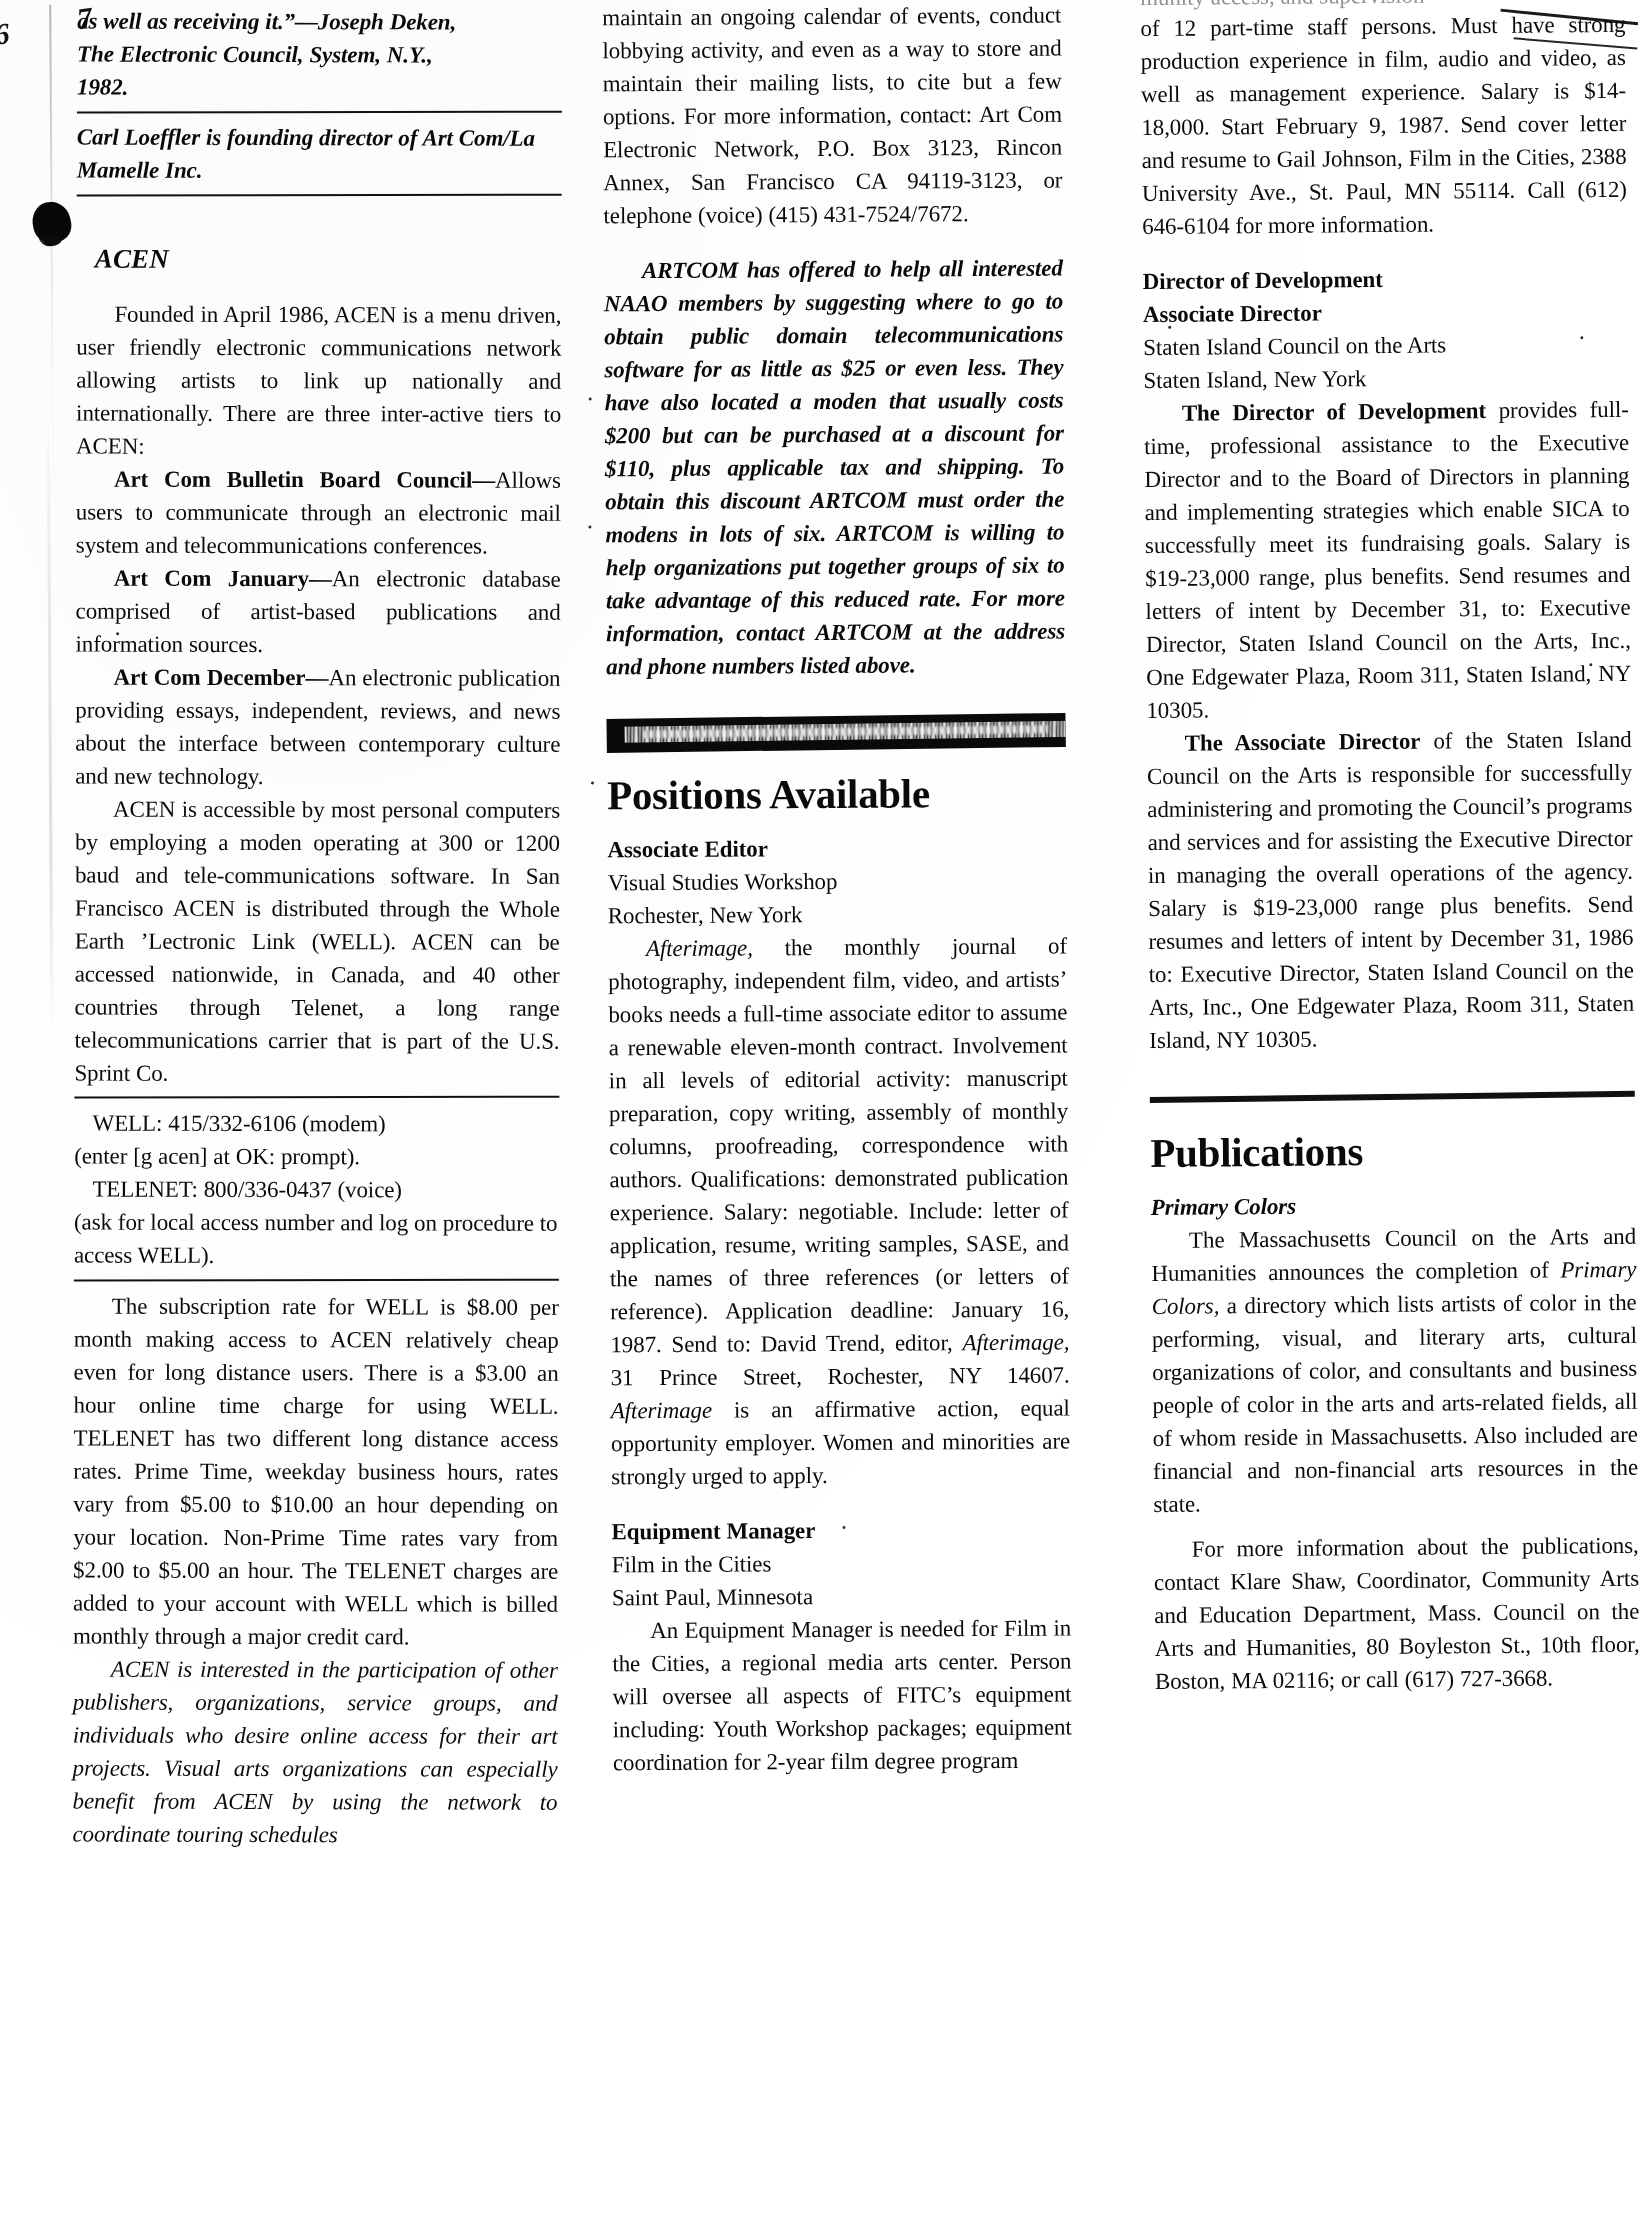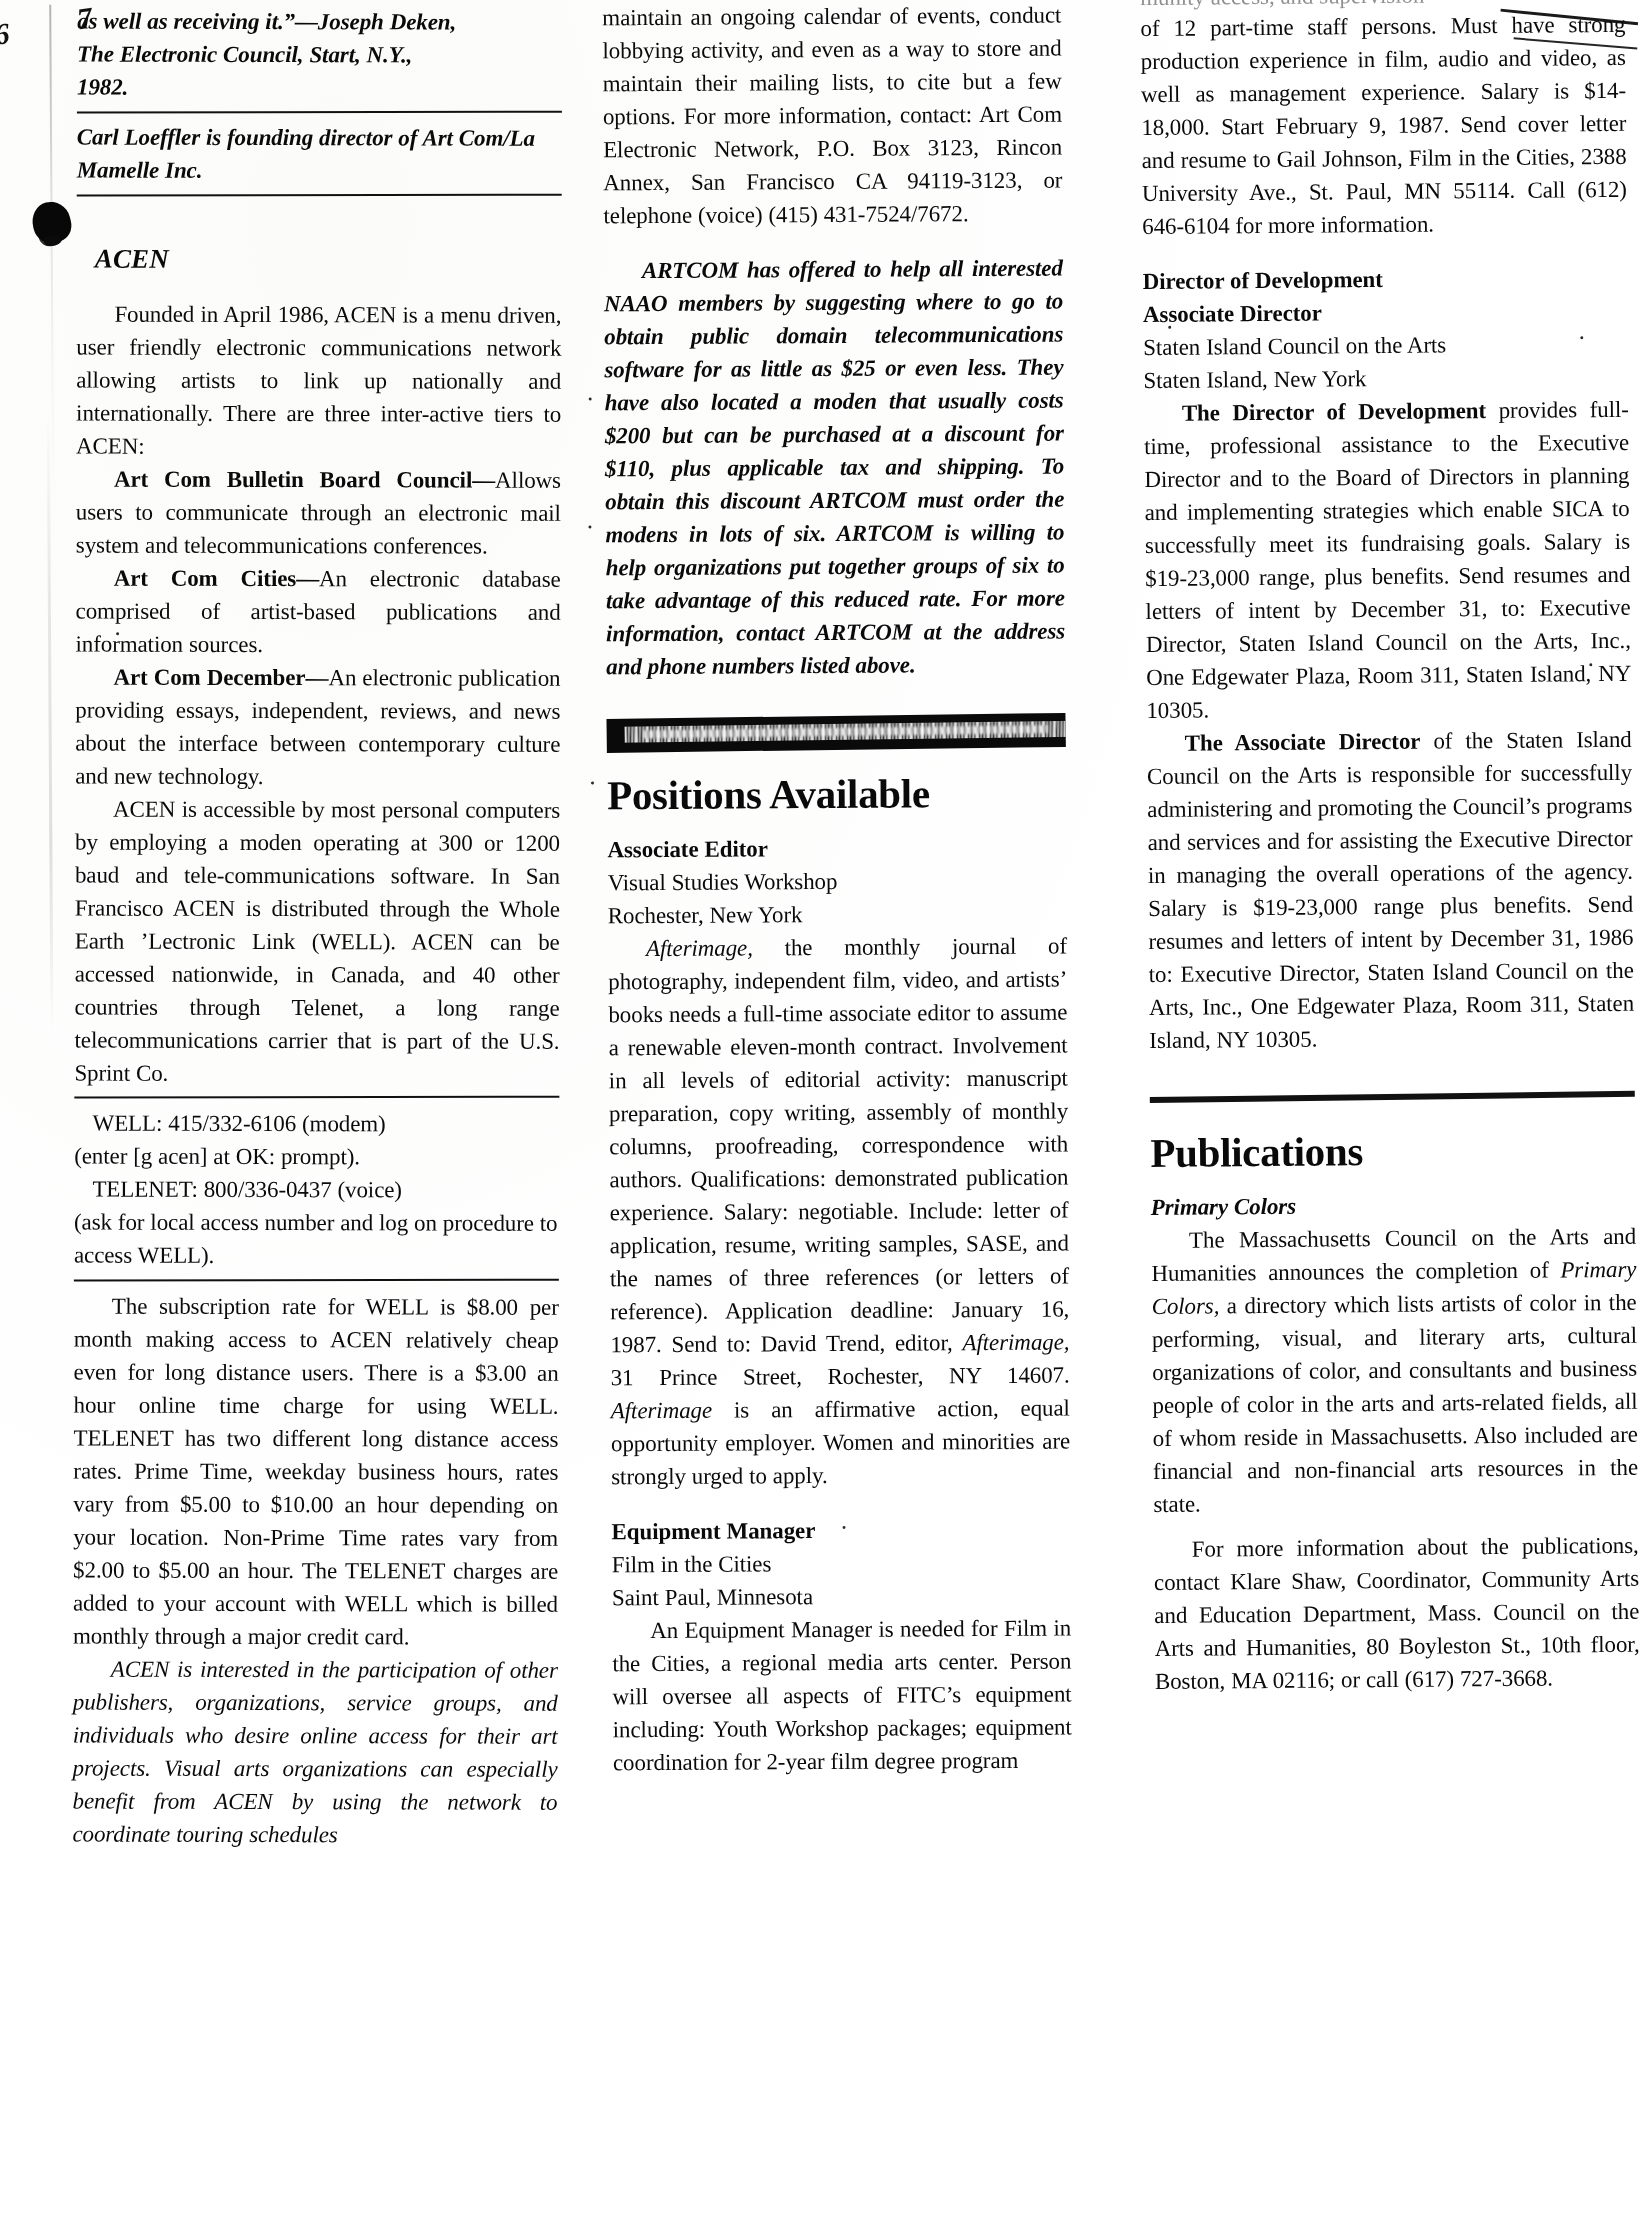--- a/index.html
+++ b/index.html
@@ -280,21 +280,21 @@
   <div class="speck" style="left:592px;top:524px;width:3.3px;height:3.3px;"></div>
   <div class="speck" style="left:593px;top:780px;width:3.3px;height:3.3px;"></div>
   <div class="speck" style="left:119px;top:628px;width:3.3px;height:3.3px;"></div>
   <div class="speck" style="left:840px;top:1526px;width:3.3px;height:3.3px;"></div>
 
   <div class="col col-1">
 
     <p class="ln flush" style="font-style:italic;font-weight:700;">as well as receiving it.”—Joseph Deken,</p>
 
     <p class="ln flush">
-      <span class="ital bold">The Electronic Council,</span><span class="ital bold"> Start, N.Y.,</span>
+      <span class="ital bold">The Electronic Council,</span><span class="ital bold"> System, N.Y.,</span>
     </p>
     <p class="ln flush" style="font-style:italic;font-weight:700;">1982.</p>
 
     <div class="rule rule-thin"></div>
 
     <p class="ln" style="font-style:italic;font-weight:700;text-align:left;">Carl Loeffler is founding director of Art Com/La Mamelle Inc.</p>
 
     <div class="rule rule-thin"></div>
 
     <div class="gap-lg"></div>
@@ -303,21 +303,21 @@
 
     <div class="gap-md"></div>
 
     <p class="indent">Founded in April 1986, ACEN is a menu driven, user friendly electronic communications network allowing artists to link up nationally and internationally. There are three inter-active tiers to ACEN:</p>
 
     <p class="indent">
       <span class="bold">Art Com Bulletin Board Council—</span><span>Allows users to communicate through an electronic mail system and telecommunications conferences.</span>
     </p>
 
     <p class="indent">
-      <span class="bold">Art Com Cities—</span><span>An electronic database comprised of artist-based publications and information sources.</span>
+      <span class="bold">Art Com January—</span><span>An electronic database comprised of artist-based publications and information sources.</span>
     </p>
 
     <p class="indent">
       <span class="bold">Art Com December—</span><span>An electronic publication providing essays, independent, reviews, and news about the interface between contemporary culture and new technology.</span>
     </p>
 
     <p class="indent">ACEN is accessible by most personal computers by employing a moden operating at 300 or 1200 baud and tele-communications software. In San Francisco ACEN is distributed through the Whole Earth ’Lectronic Link (WELL). ACEN can be accessed nationwide, in Canada, and 40 other countries through Telenet, a long range telecommunications carrier that is part of the U.S. Sprint Co.</p>
 
     <div class="rule rule-thin"></div>
 

